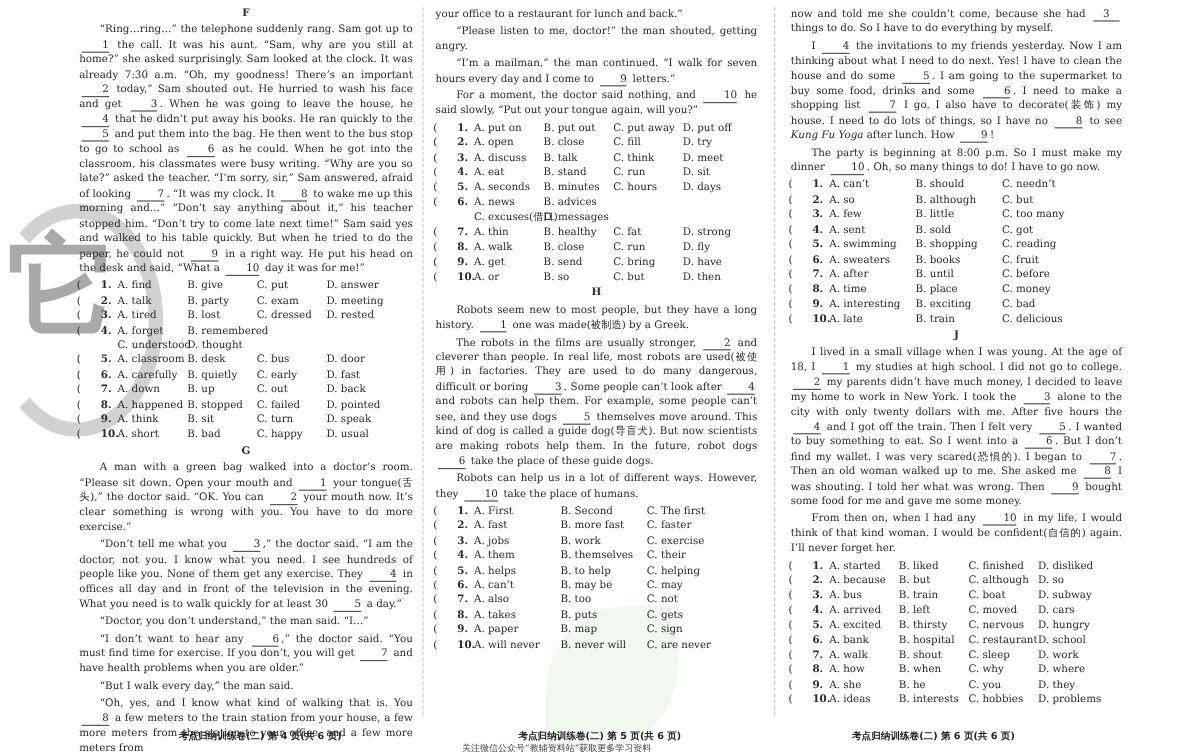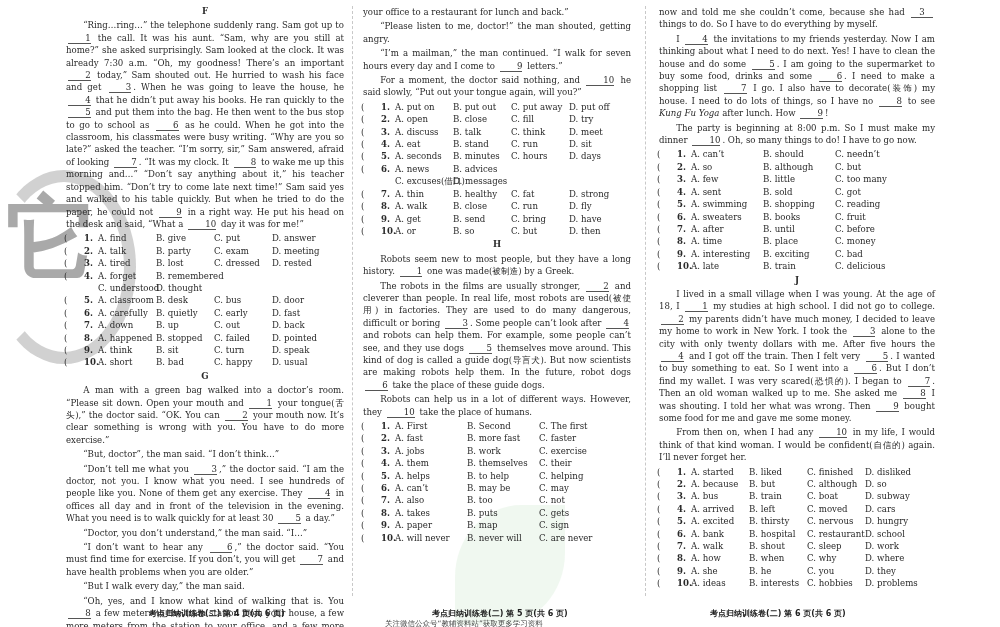--- a/index.html
+++ b/index.html
@@ -126,21 +126,20 @@
         <span class="num">10.</span>
         <span class="o">A. short</span>
         <span class="o">B. bad</span>
         <span class="o">C. happy</span>
         <span class="o">D. usual</span>
       </div>
     </div>
   <div class="heading">G</div>
   <div>
       <p>A man with a green bag walked into a doctor’s room. “Please sit down. Open your mouth and <span class="blank">1</span> your tongue(舌头),” the doctor said. “OK. You can <span class="blank">2</span> your mouth now. It’s clear something is wrong with you. You have to do more exercise.”</p>
-      <p>“But, doctor”, the man said. “I don’t think…”</p>
       <p>“Don’t tell me what you <span class="blank">3</span>,” the doctor said. “I am the doctor, not you. I know what you need. I see hundreds of people like you. None of them get any exercise. They <span class="blank">4</span> in offices all day and in front of the television in the evening. What you need is to walk quickly for at least 30 <span class="blank">5</span> a day.”</p>
       <p>“Doctor, you don’t understand,” the man said. “I…”</p>
       <p>“I don’t want to hear any <span class="blank">6</span>,” the doctor said. “You must find time for exercise. If you don’t, you will get <span class="blank">7</span> and have health problems when you are older.”</p>
       <p>“But I walk every day,” the man said.</p>
       <p>“Oh, yes, and I know what kind of walking that is. You <span class="blank">8</span> a few meters to the train station from your house, a few more meters from the station to your office, and a few more meters from</p>
     </div>
 </div>
 
 <div id="col2" class="col">
   <div>

